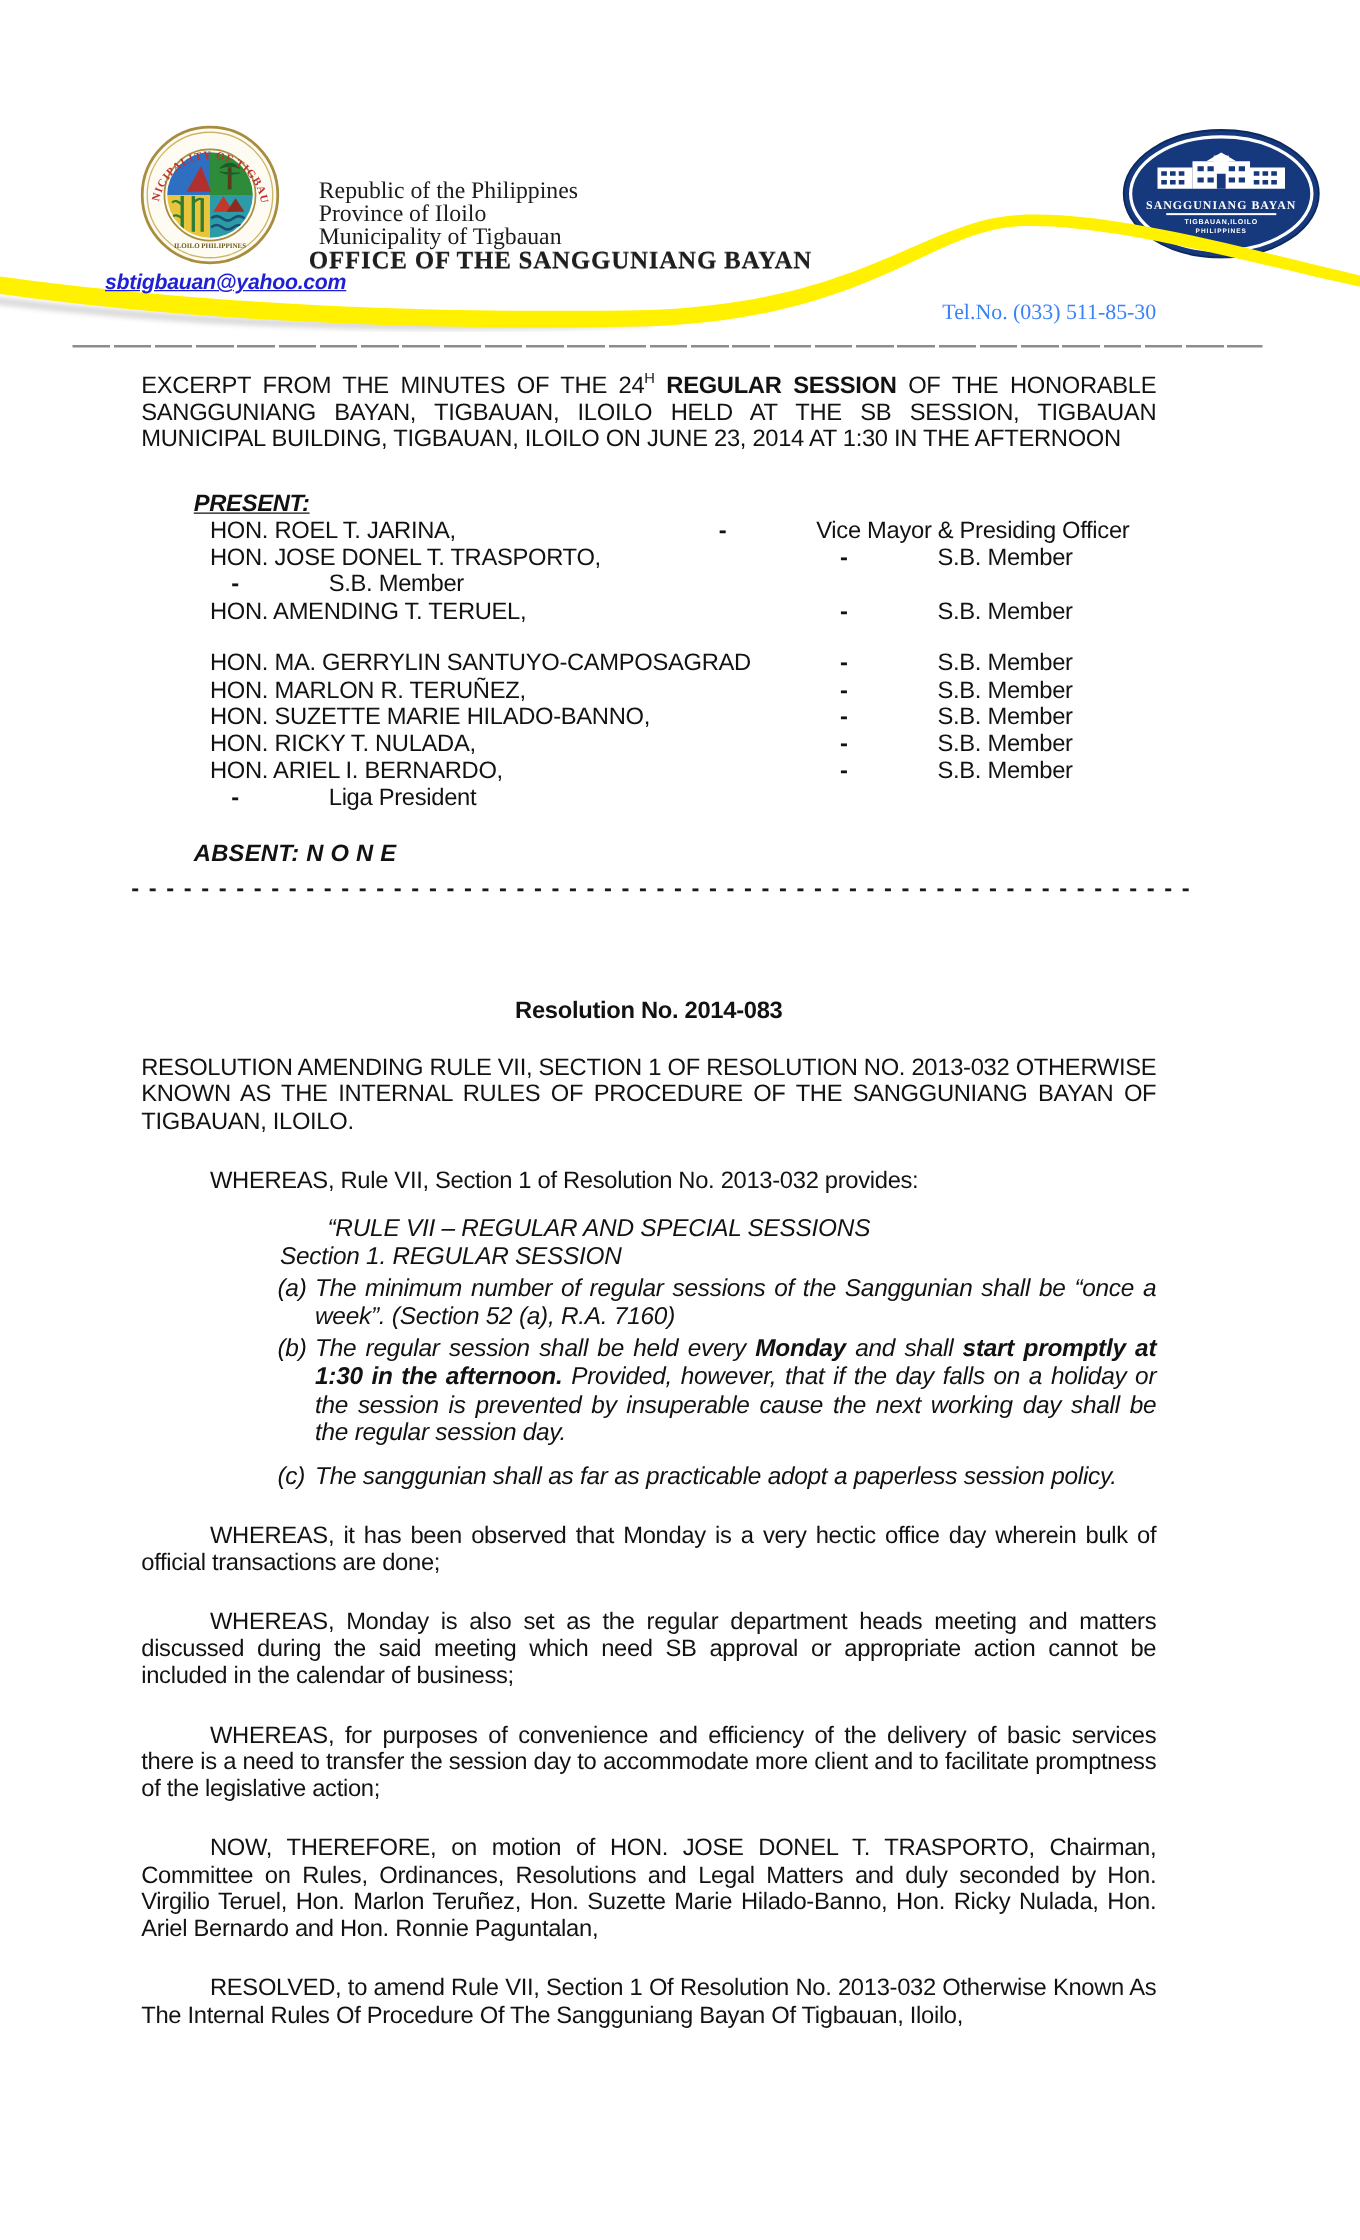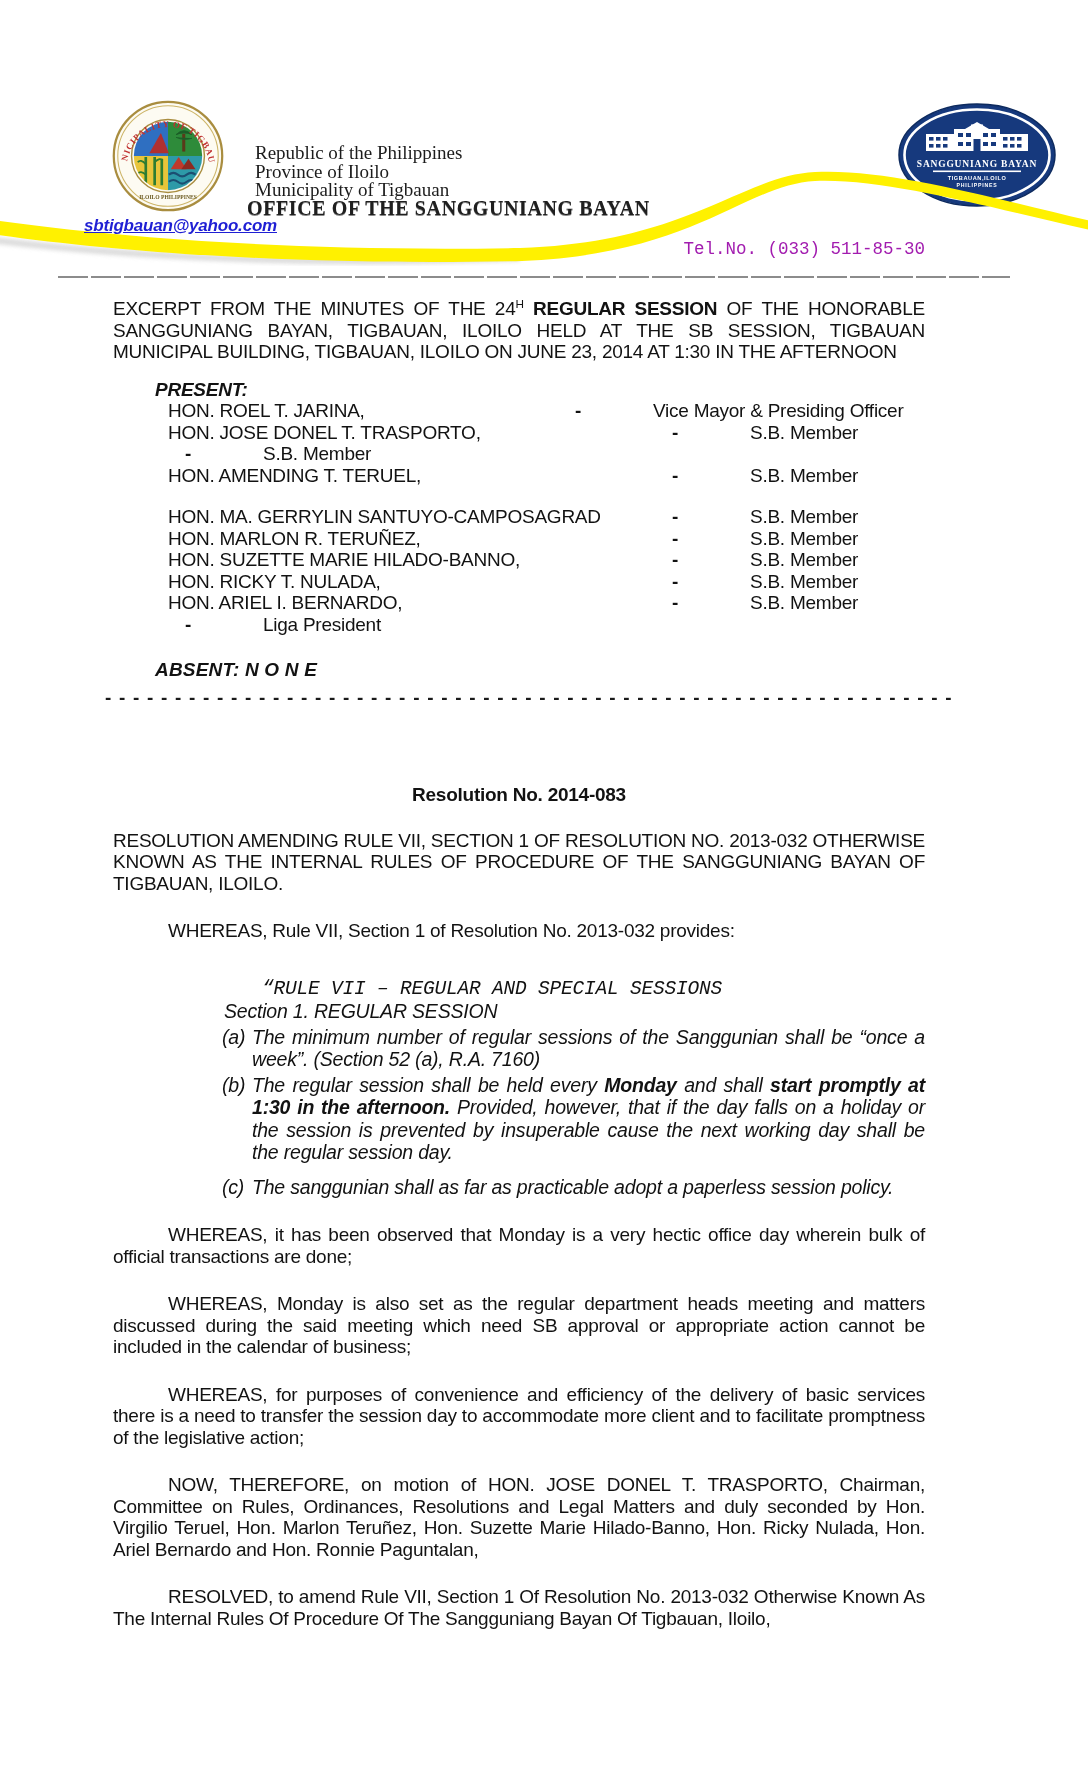--- a/index.html
+++ b/index.html
@@ -10,49 +10,49 @@
   .seal{position:absolute;left:112px;top:100px;width:112px;height:112px;z-index:1;}
   .hdr-text{position:absolute;left:255px;top:144px;z-index:3;
             font-family:"Liberation Serif","DejaVu Serif",serif;font-size:19px;line-height:18.5px;color:#1c1c1c;}
   .hdr-text .ln{white-space:nowrap;}
   .office{position:absolute;left:247px;top:197px;z-index:3;white-space:nowrap;
           font-family:"Liberation Serif","DejaVu Serif",serif;font-weight:bold;font-size:20px;
           letter-spacing:.6px;color:#1f1f1f;text-shadow:0 1px 0 #8a8a8a;}
   .email{position:absolute;left:84px;top:216px;z-index:3;font-size:17px;font-weight:bold;font-style:italic;
          color:#1f1fd4;text-decoration:underline;letter-spacing:-.2px;white-space:nowrap;}
   .tel{position:absolute;right:163px;top:239px;z-index:3;white-space:nowrap;
-       font-family:Liberation Mono, monospace;font-size:17.5px;color:#a21caf;text-align:center;}
+       font-family:Liberation Serif, serif;font-size:17.5px;color:#3b82f6;text-align:center;}
   .right-logo{position:absolute;left:897px;top:103px;width:160px;height:104px;z-index:1;}
   .swoosh{position:absolute;left:0;top:150px;width:1088px;height:140px;z-index:2;pointer-events:none;}
   .hr-underscore{position:absolute;left:58px;top:276px;width:952px;height:2px;z-index:1;
         background:repeating-linear-gradient(90deg,#8c8c8c 0 30px,rgba(0,0,0,0) 30px 33px);}
 
   
   .body{position:absolute;left:113px;top:298px;width:812px;z-index:3;font-size:19px;line-height:21.5px;
         letter-spacing:-.25px;color:#121212;}
   .p{margin:0;text-align:justify;}
   .ind{text-indent:55px;}
   .b{font-weight:bold;}
   sup{font-size:.62em;vertical-align:super;line-height:0;}
 
-  .present-label{margin-top:16px;margin-left:42px;font-weight:bold;font-style:italic;}
+  .present-label{margin-top:30px;margin-left:42px;font-weight:bold;font-style:italic;text-decoration:underline;}
   .m-row{display:flex;white-space:nowrap;}
   .m-name{flex:1;padding-left:55px;overflow:hidden;}
   .m-dash{width:150px;text-align:center;font-weight:bold;}
   .m-role{width:175px;}
   .m-row.first .m-role{width:272px;}
   .grp-gap{margin-top:20px;}
   .absent{margin-top:24px;margin-left:42px;font-weight:bold;font-style:italic;letter-spacing:.2px;}
   .dashes{margin-top:6px;margin-left:-8px;width:872px;white-space:nowrap;overflow:hidden;
           letter-spacing:1.2px;font-weight:bold;color:#1a1a1a;}
   .res-title{margin-top:76px;text-align:center;font-weight:bold;}
   .res-body{margin-top:24px;}
   .whereas1{margin-top:26px;}
   .rule-block{font-style:italic;font-size:19.5px;line-height:22.5px;letter-spacing:-.2px;}
-  .rule-head{margin-top:36px;margin-left:149px;font-family:Liberation Mono, monospace;}
+  .rule-head{margin-top:16px;margin-left:149px;}
   .rule-sec{margin-left:111px;}
   .item{display:flex;margin-top:3px;}
   .ilabel{flex:none;width:30px;margin-left:109px;}
   .itext{flex:1;text-align:justify;}
   .item-c{margin-top:12px;}
   .para{margin-top:26px;}
 </style>
 </head>
 <body>
 

